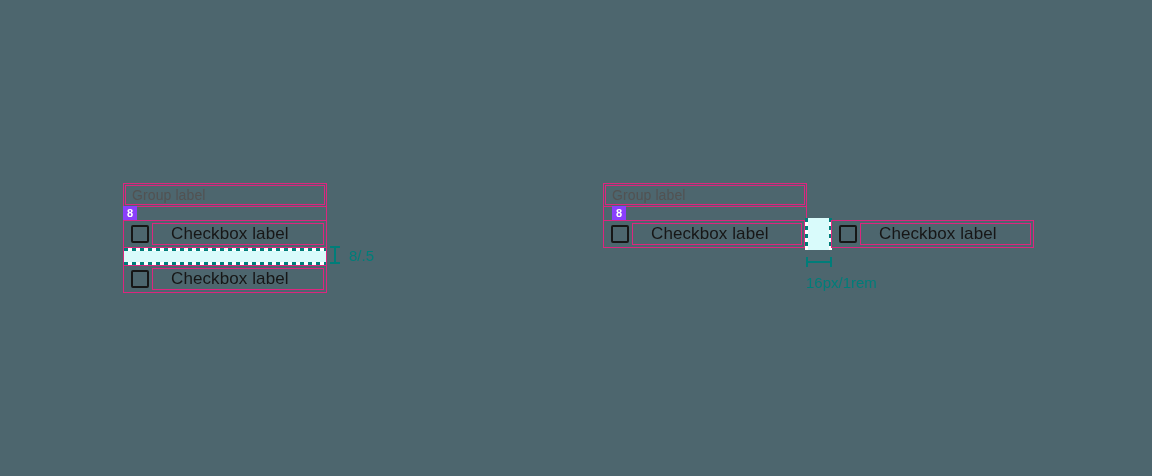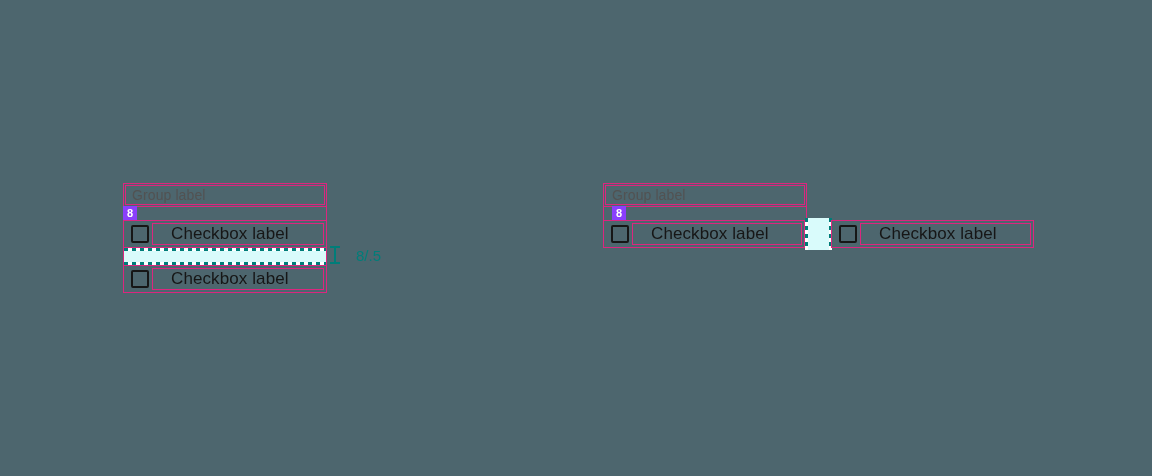--- a/index.html
+++ b/index.html
@@ -42,21 +42,21 @@
             margin-left:7px;flex:none;background:transparent;position:relative;}
   .cb-label{margin-left:22px;font-size:17px;color:var(--ink);position:relative;
             white-space:nowrap;letter-spacing:.1px;text-align:center;}
 
   .hstrip{width:204px;height:17px;border-left:1px solid var(--mag);
           border-right:1px solid var(--mag);}
   .dash-h{height:3px;background:repeating-linear-gradient(to right,var(--dash) 0 4px,#ffffff 4px 8px);}
   .strip-fill{height:11px;background:var(--cyan);}
 
   .vspec{position:absolute;left:206px;top:63px;display:flex;align-items:center;
-         gap:15px;color:var(--teal);font-size:15px;white-space:nowrap;}
+         gap:8px;color:var(--teal);font-size:15px;white-space:nowrap;}
 
   .row-band{position:relative;width:431px;height:28px;}
   .row-band .cb-row{position:absolute;top:0;}
   .row-band .row-1{left:0;width:202px;}
   .row-band .row-2{left:228px;width:203px;}
   .spacer{position:absolute;left:202px;top:-2px;width:27px;height:32px;display:flex;}
   .dash-v{width:3px;background:repeating-linear-gradient(to bottom,var(--dash) 0 4px,#ffffff 4px 8px);}
   .spacer-fill{flex:1;background:var(--cyan);}
 
   .hspec{position:absolute;left:203px;top:73px;display:flex;flex-direction:column;
@@ -131,15 +131,23 @@
         <div class="dash-v"></div>
       </div>
 
       <div class="cb-row row-2">
         <span class="checkbox" role="checkbox" aria-checked="false"></span>
         <span class="cb-label">Checkbox label</span>
         <span class="label-box"></span>
       </div>
     </div>
 
+    <div class="hspec">
+      <svg width="26" height="12" viewBox="0 0 26 12" aria-hidden="true">
+        <line x1="1" y1="1" x2="1" y2="11" stroke="currentColor" stroke-width="2"></line>
+        <line x1="1" y1="6" x2="25" y2="6" stroke="currentColor" stroke-width="2"></line>
+        <line x1="25" y1="1" x2="25" y2="11" stroke="currentColor" stroke-width="2"></line>
+      </svg>
+      <span>16px/1rem</span>
+    </div>
   </div>
 
 </div>
 
 </body></html>

